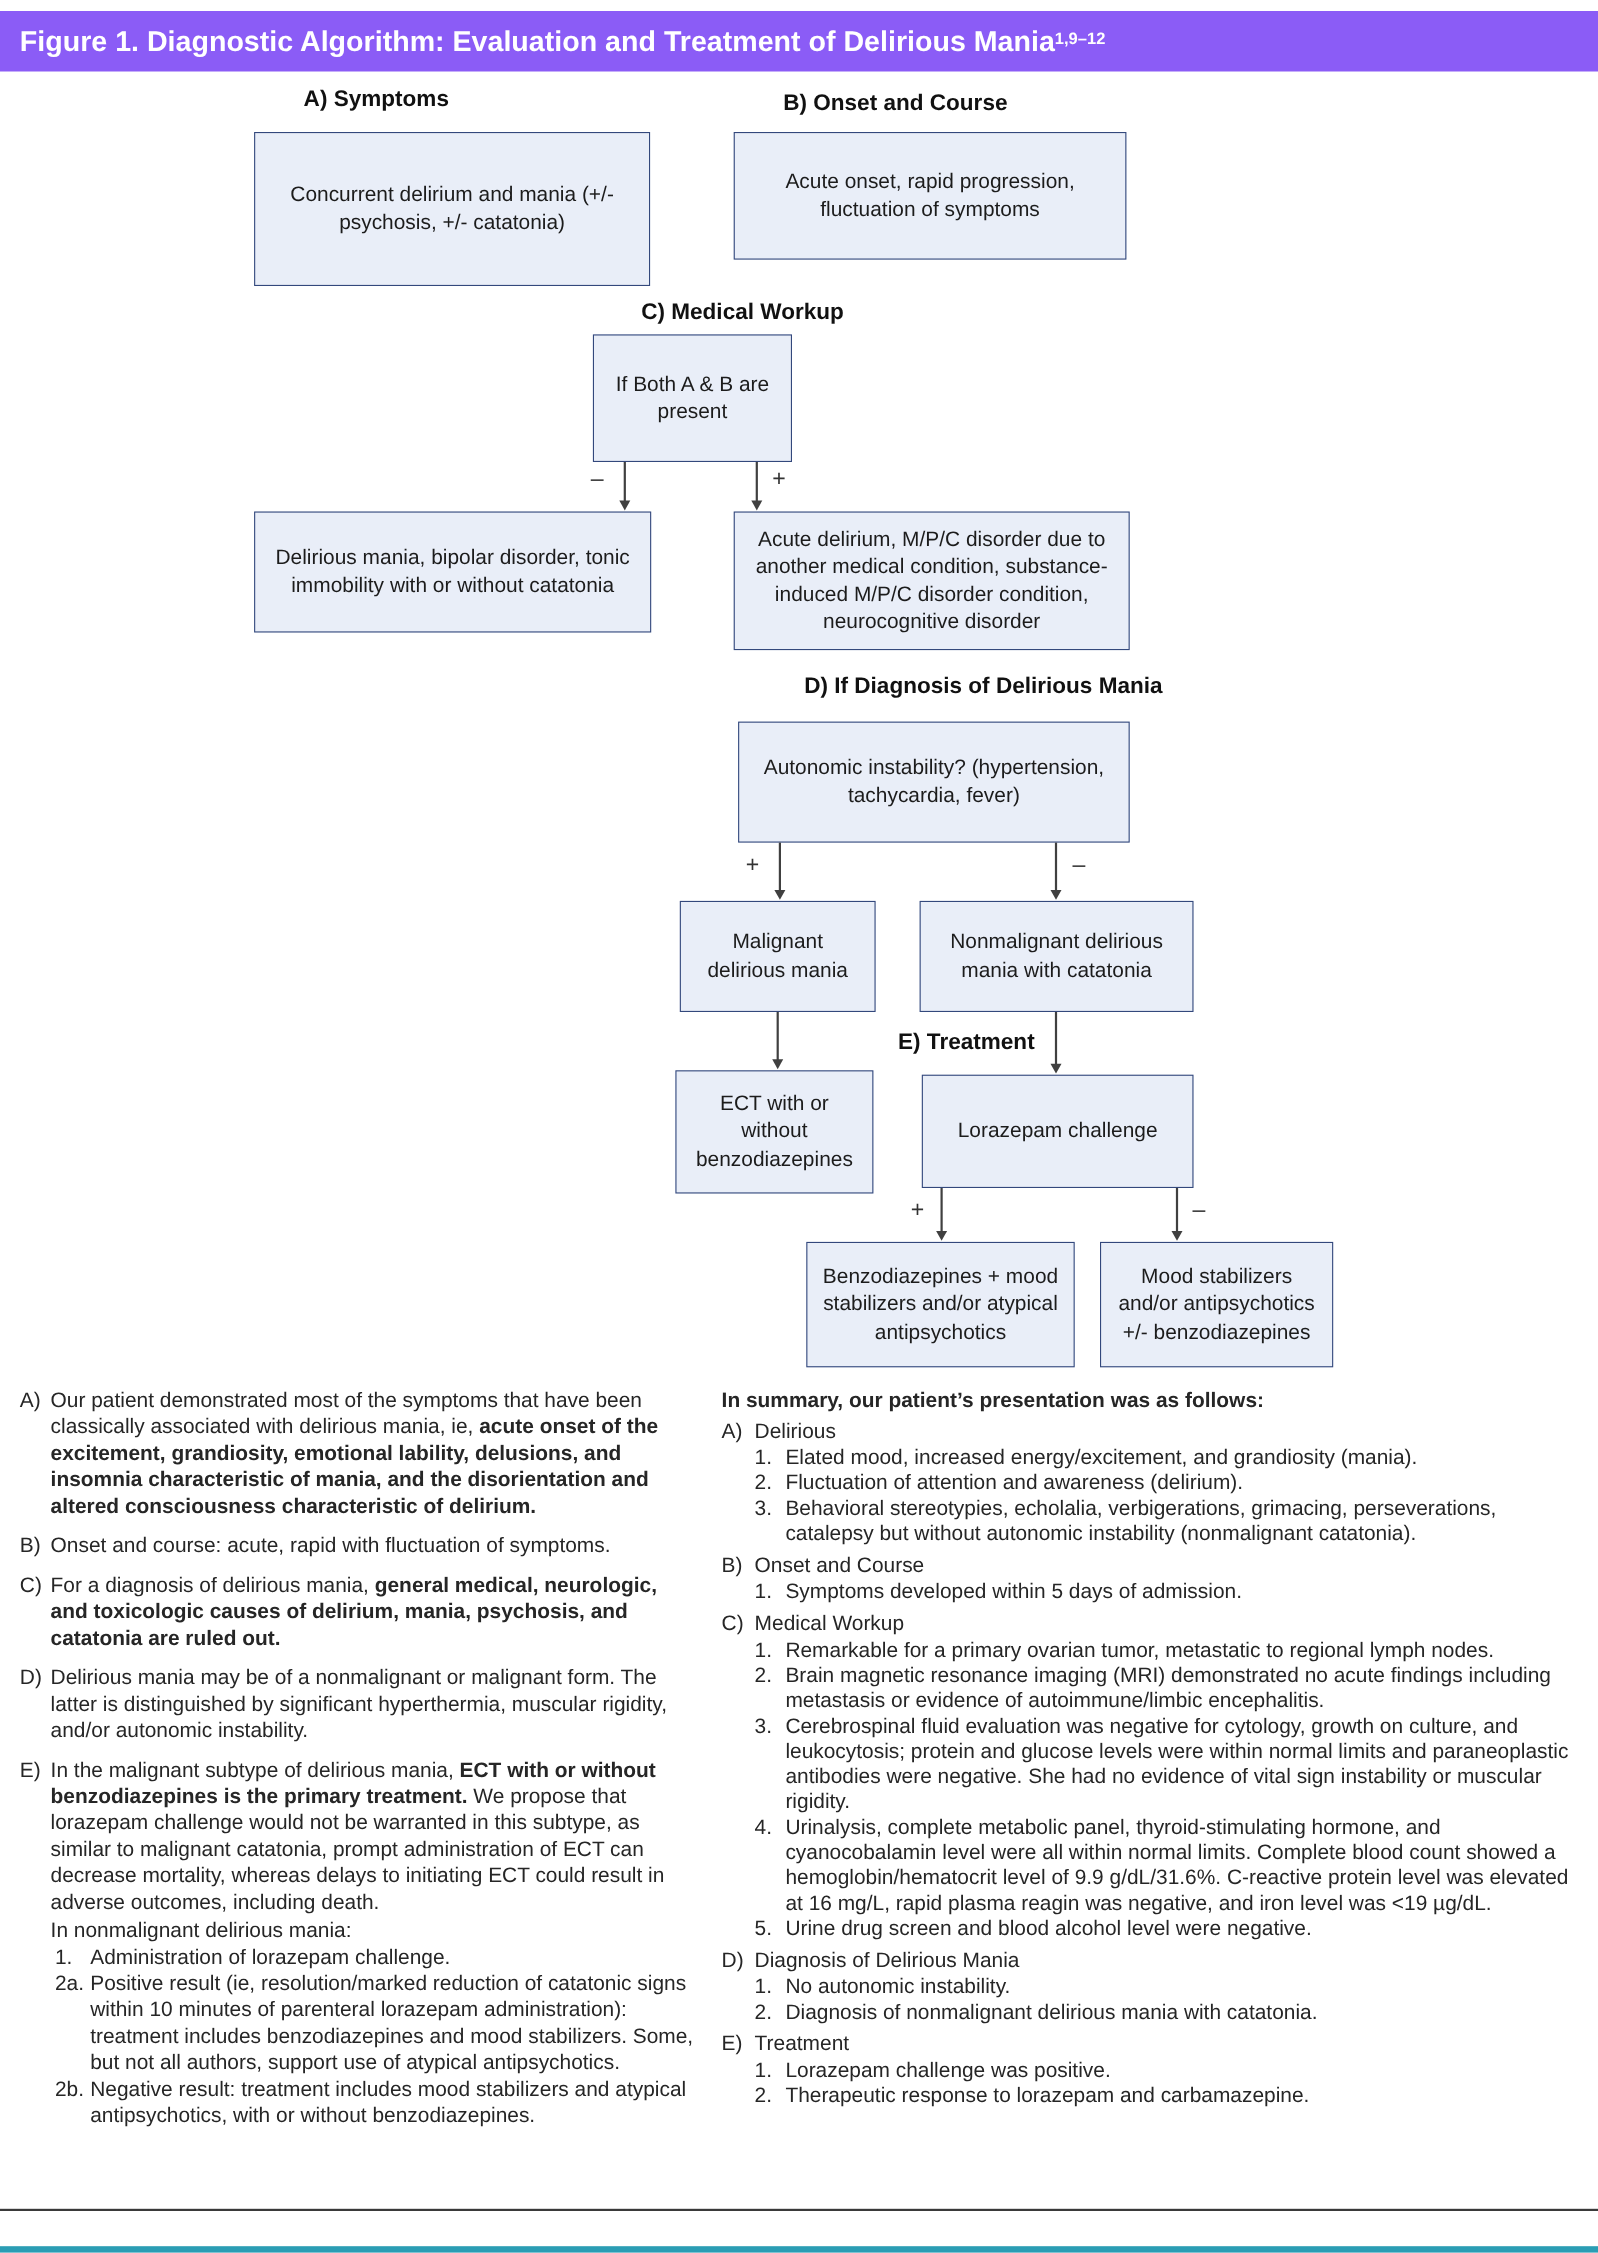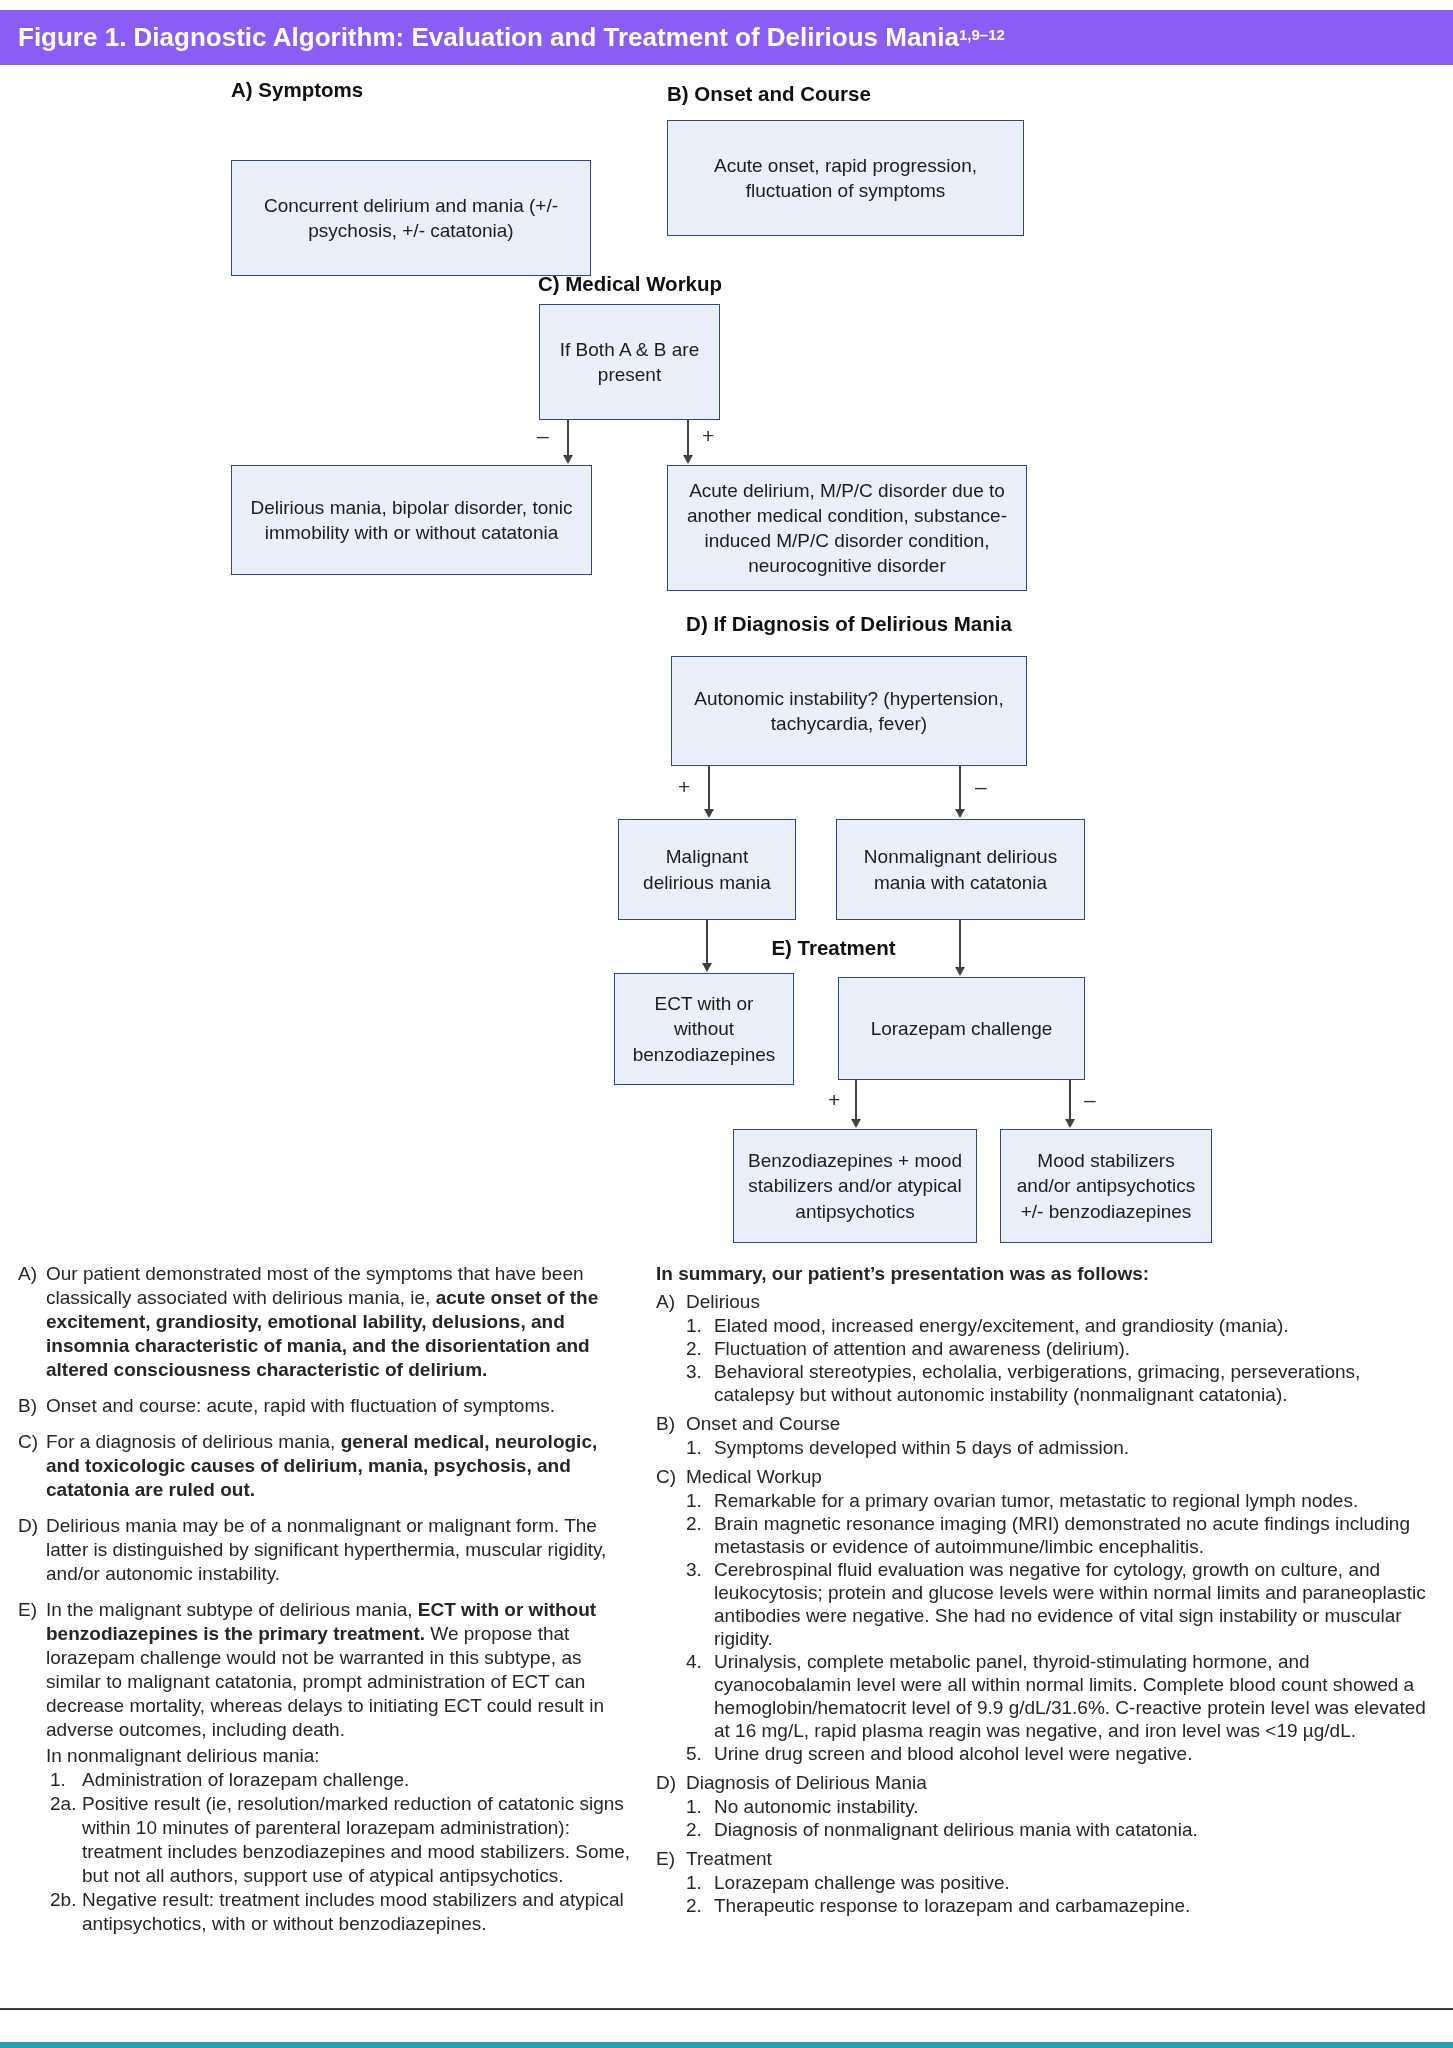--- a/index.html
+++ b/index.html
@@ -6,21 +6,21 @@
   body { background:#ffffff; font-family:"Liberation Sans", sans-serif; }
   .page { position:relative; width:1453px; height:2048px; background:#ffffff; color:#262626; overflow:hidden; }
 
   
   .figure-header { position:absolute; left:0; top:10px; width:1453px; height:55px;
     background:#8b5cf6; color:#ffffff; display:flex; align-items:center; padding-left:18px; }
   .figure-header .title { font-size:26px; font-weight:700; }
   .figure-header sup { font-size:15px; font-weight:700; vertical-align:super; }
 
   
-  .flabel { position:absolute; font-weight:700; font-size:20.5px; color:#111111; }
+  .flabel { position:absolute; font-weight:700; font-size:20.5px; color:#111111;margin-left:45px; }
   .fbox { position:absolute; background:#e9eef8; border:1.5px solid #33487c;
     display:flex; align-items:center; justify-content:center; text-align:center;
     font-size:19px; line-height:1.32; color:#1c1c1c; padding:6px 12px; }
   .arrow { position:absolute; width:2px; background:#404040; }
   .arrow::after { content:""; position:absolute; bottom:-7px; left:50%; transform:translateX(-50%);
     width:0; height:0; border-left:5.5px solid transparent; border-right:5.5px solid transparent;
     border-top:9px solid #404040; }
   .pm { position:absolute; font-size:21px; color:#333333; }
 
   
@@ -59,21 +59,21 @@
       <span class="title">Figure 1. Diagnostic Algorithm: Evaluation and Treatment of Delirious Mania</span><sup>1,9–12</sup>
     </div>
   </div>
 
   <div class="flabel" style="left:231px; top:78px;">A) Symptoms</div>
   <div class="flabel" style="left:667px; top:82px;">B) Onset and Course</div>
   <div class="flabel" style="left:530px; top:272px; width:200px; text-align:center;">C) Medical Workup</div>
   <div class="flabel" style="left:671px; top:612px; width:356px; text-align:center;">D) If Diagnosis of Delirious Mania</div>
   <div class="flabel" style="left:707px; top:936px; width:253px; text-align:center;">E) Treatment</div>
 
-  <div class="fbox" style="left:231px; top:120px; width:360px; height:116px;margin-top:40px;">Concurrent delirium and mania (+/- psychosis, +/- catatonia)</div>
+  <div class="fbox" style="left:231px; top:120px; width:360px; height:140px;">Concurrent delirium and mania (+/- psychosis, +/- catatonia)</div>
   <div class="fbox" style="left:667px; top:120px; width:357px; height:116px;">Acute onset, rapid progression, fluctuation of symptoms</div>
   <div class="fbox" style="left:539px; top:304px; width:181px; height:116px;">If Both A &amp; B are present</div>
   <div class="fbox" style="left:231px; top:465px; width:361px; height:110px;">Delirious mania, bipolar disorder, tonic immobility with or without catatonia</div>
   <div class="fbox" style="left:667px; top:465px; width:360px; height:126px;">Acute delirium, M/P/C disorder due to another medical condition, substance-induced M/P/C disorder condition, neurocognitive disorder</div>
   <div class="fbox" style="left:671px; top:656px; width:356px; height:110px;">Autonomic instability? (hypertension, tachycardia, fever)</div>
   <div class="fbox" style="left:618px; top:819px; width:178px; height:101px;">Malignant delirious mania</div>
   <div class="fbox" style="left:836px; top:819px; width:249px; height:101px;">Nonmalignant delirious mania with catatonia</div>
   <div class="fbox" style="left:614px; top:973px; width:180px; height:112px;">ECT with or without benzodiazepines</div>
   <div class="fbox" style="left:838px; top:977px; width:247px; height:103px;">Lorazepam challenge</div>
   <div class="fbox" style="left:733px; top:1129px; width:244px; height:114px;">Benzodiazepines + mood stabilizers and/or atypical antipsychotics</div>

